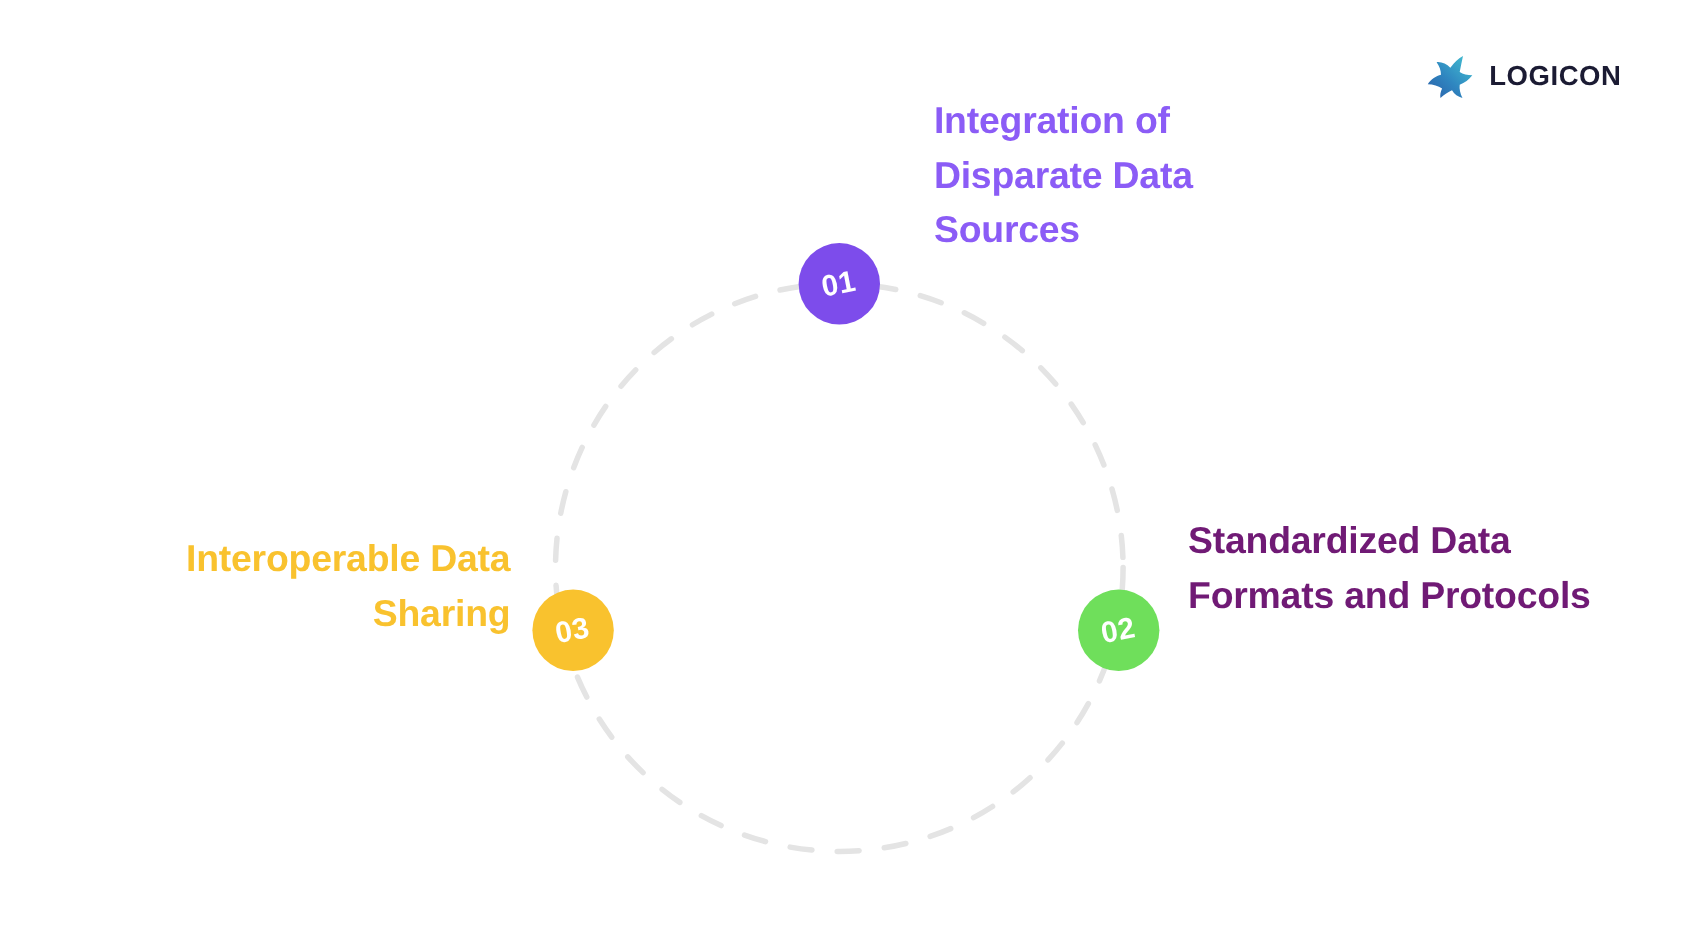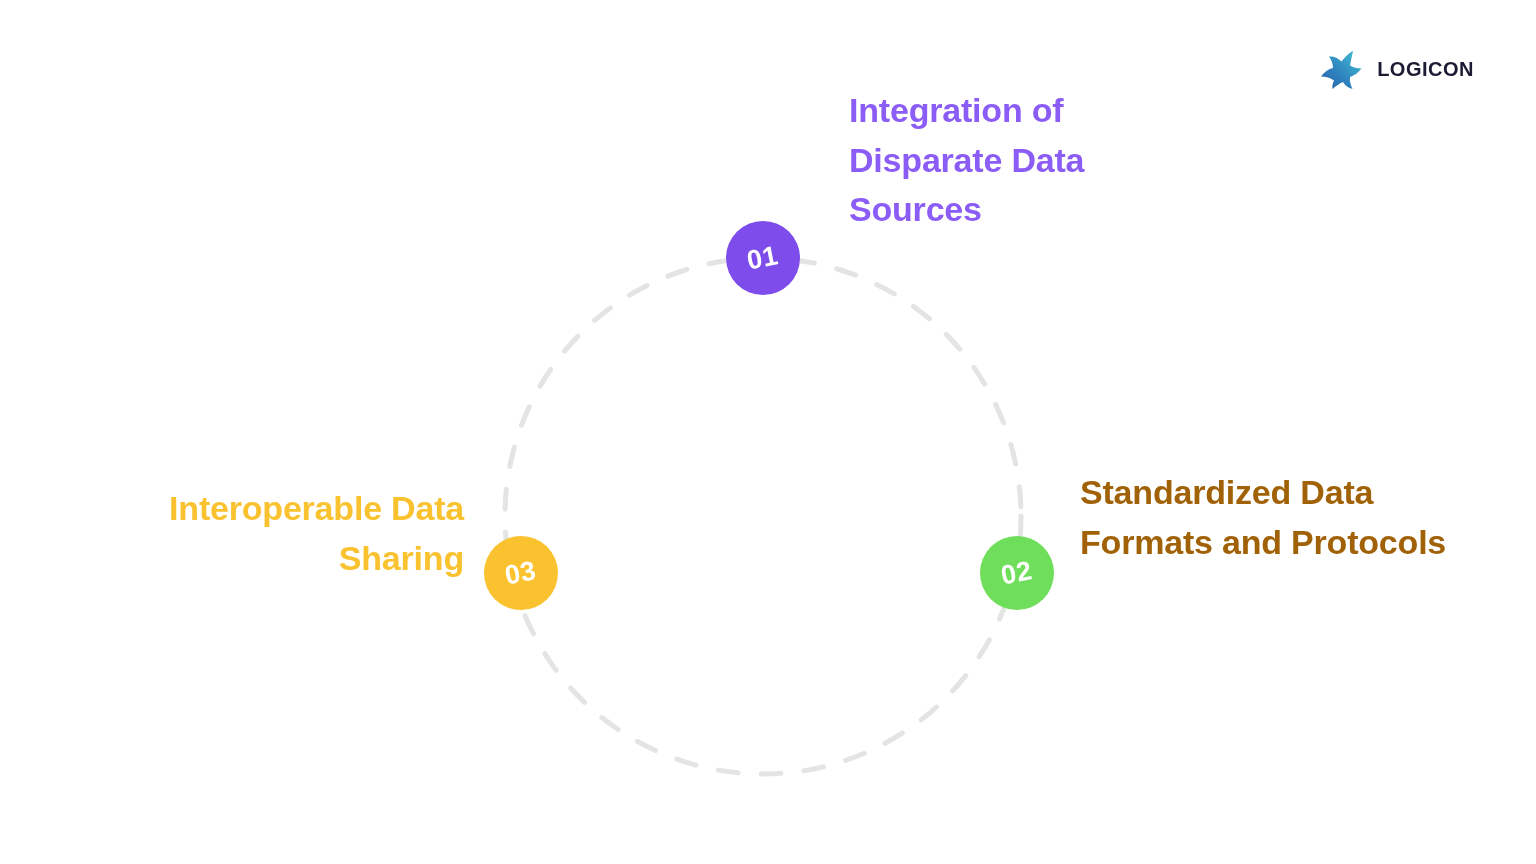--- a/index.html
+++ b/index.html
@@ -28,21 +28,21 @@
     display: flex;
     align-items: center;
     gap: 11px;
   }
   .brand-mark {
     width: 50px;
     height: 50px;
     display: block;
   }
   .brand-name {
-    font-size: 20px;
+    font-size: 25px;
     font-weight: 700;
     letter-spacing: 0.5px;
     color: #1b1b33;
     line-height: 1;
     white-space: nowrap;
   }
 
   
   .ring {
     position: absolute;
@@ -130,20 +130,20 @@
   </div>
 
   <div class="node" id="node-1" style="background:#7d4ceb">
     <span class="node-num" style="color: rgb(255, 255, 255);">01</span>
   </div>
   <div class="label" id="label-1" style="color: #8b5cf6; text-align: left;">Integration of Disparate Data Sources</div>
 
   <div class="node" id="node-2" style="background:#6fdf5b">
     <span class="node-num" style="color: rgb(255, 255, 255);">02</span>
   </div>
-  <div class="label" id="label-2" style="color: #a16207; text-align: left;">Standardized Data Formats and Protocols</div>
+  <div class="label" id="label-2" style="color: #701a75; text-align: left;">Standardized Data Formats and Protocols</div>
 
   <div class="node" id="node-3" style="background:#f9c22e">
     <span class="node-num" style="color: rgb(255, 255, 255);">03</span>
   </div>
   <div class="label" id="label-3" style="color: rgb(249, 194, 46); text-align: right;">Interoperable Data Sharing</div>
 
 </div>
 
 </body></html>

